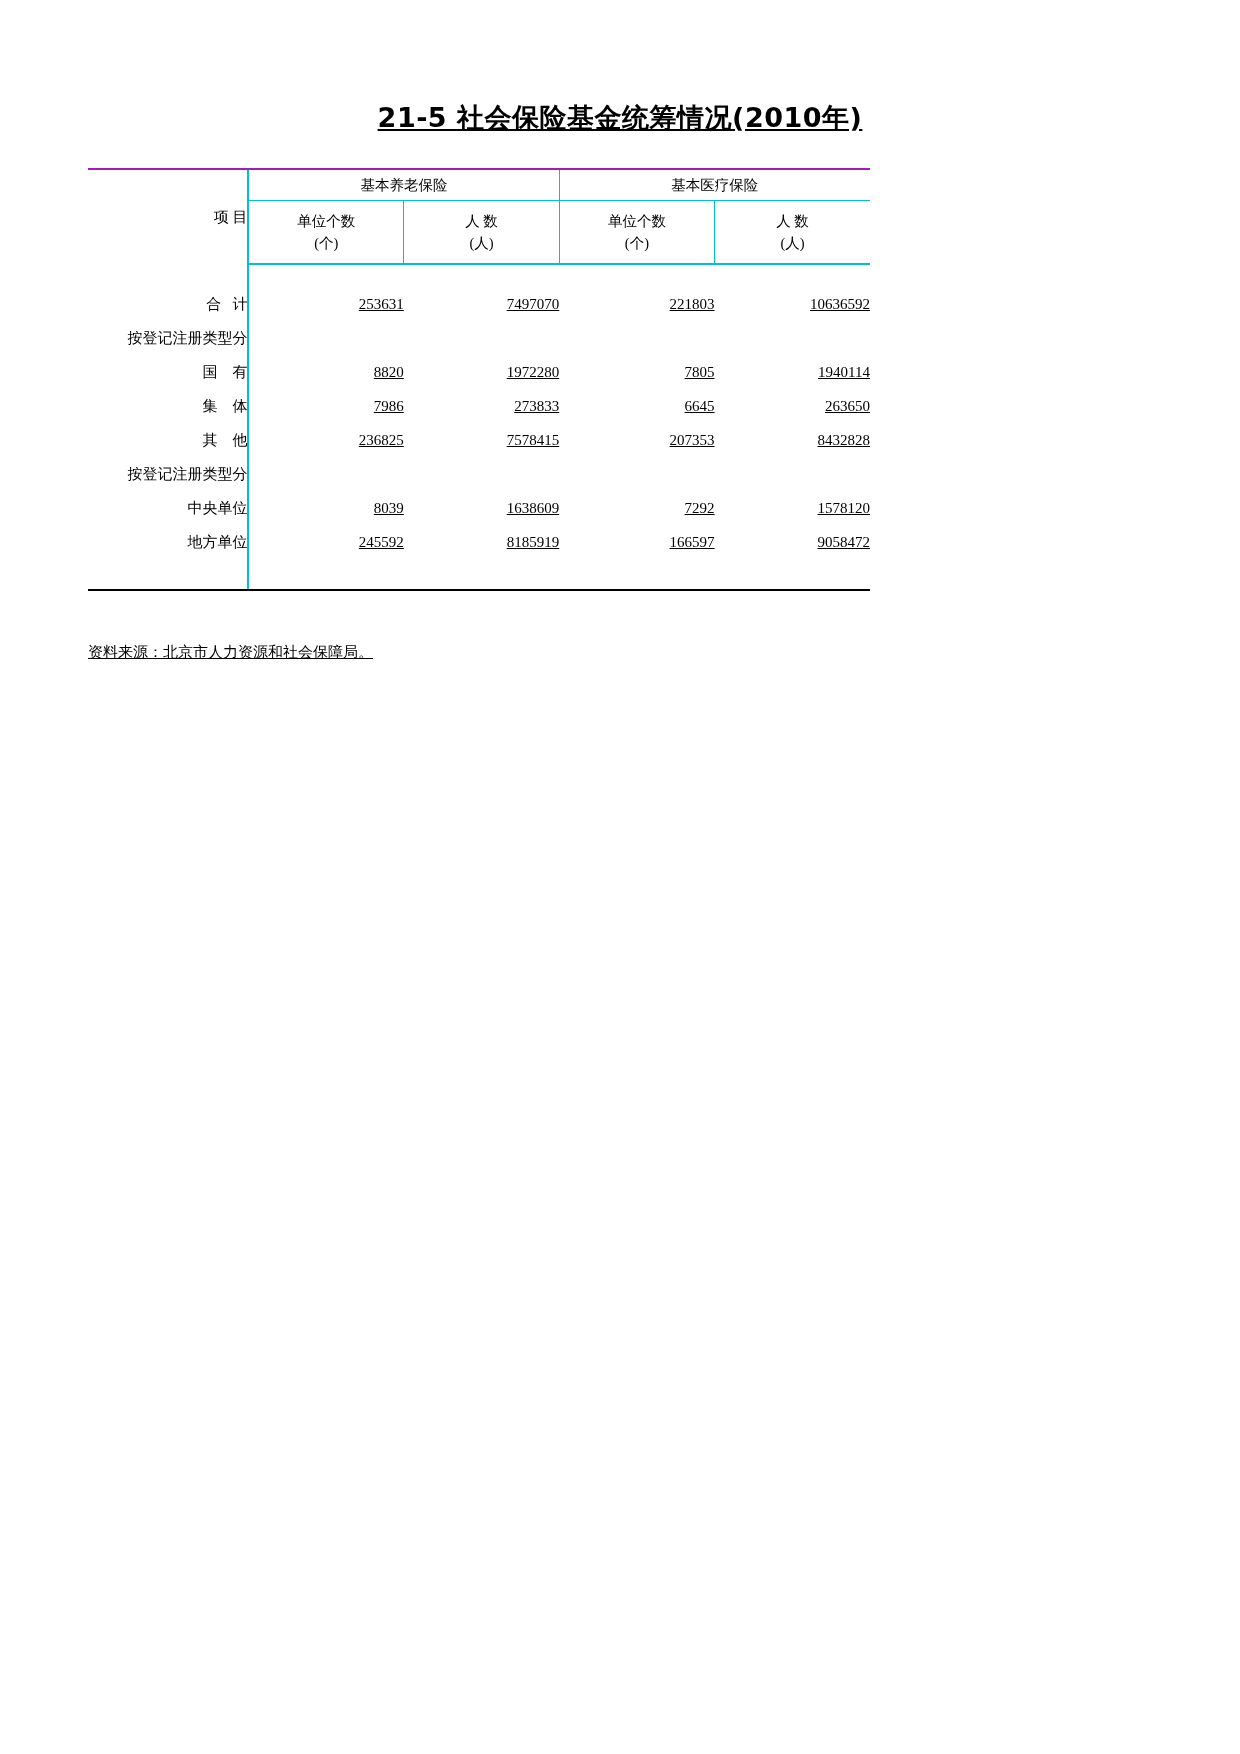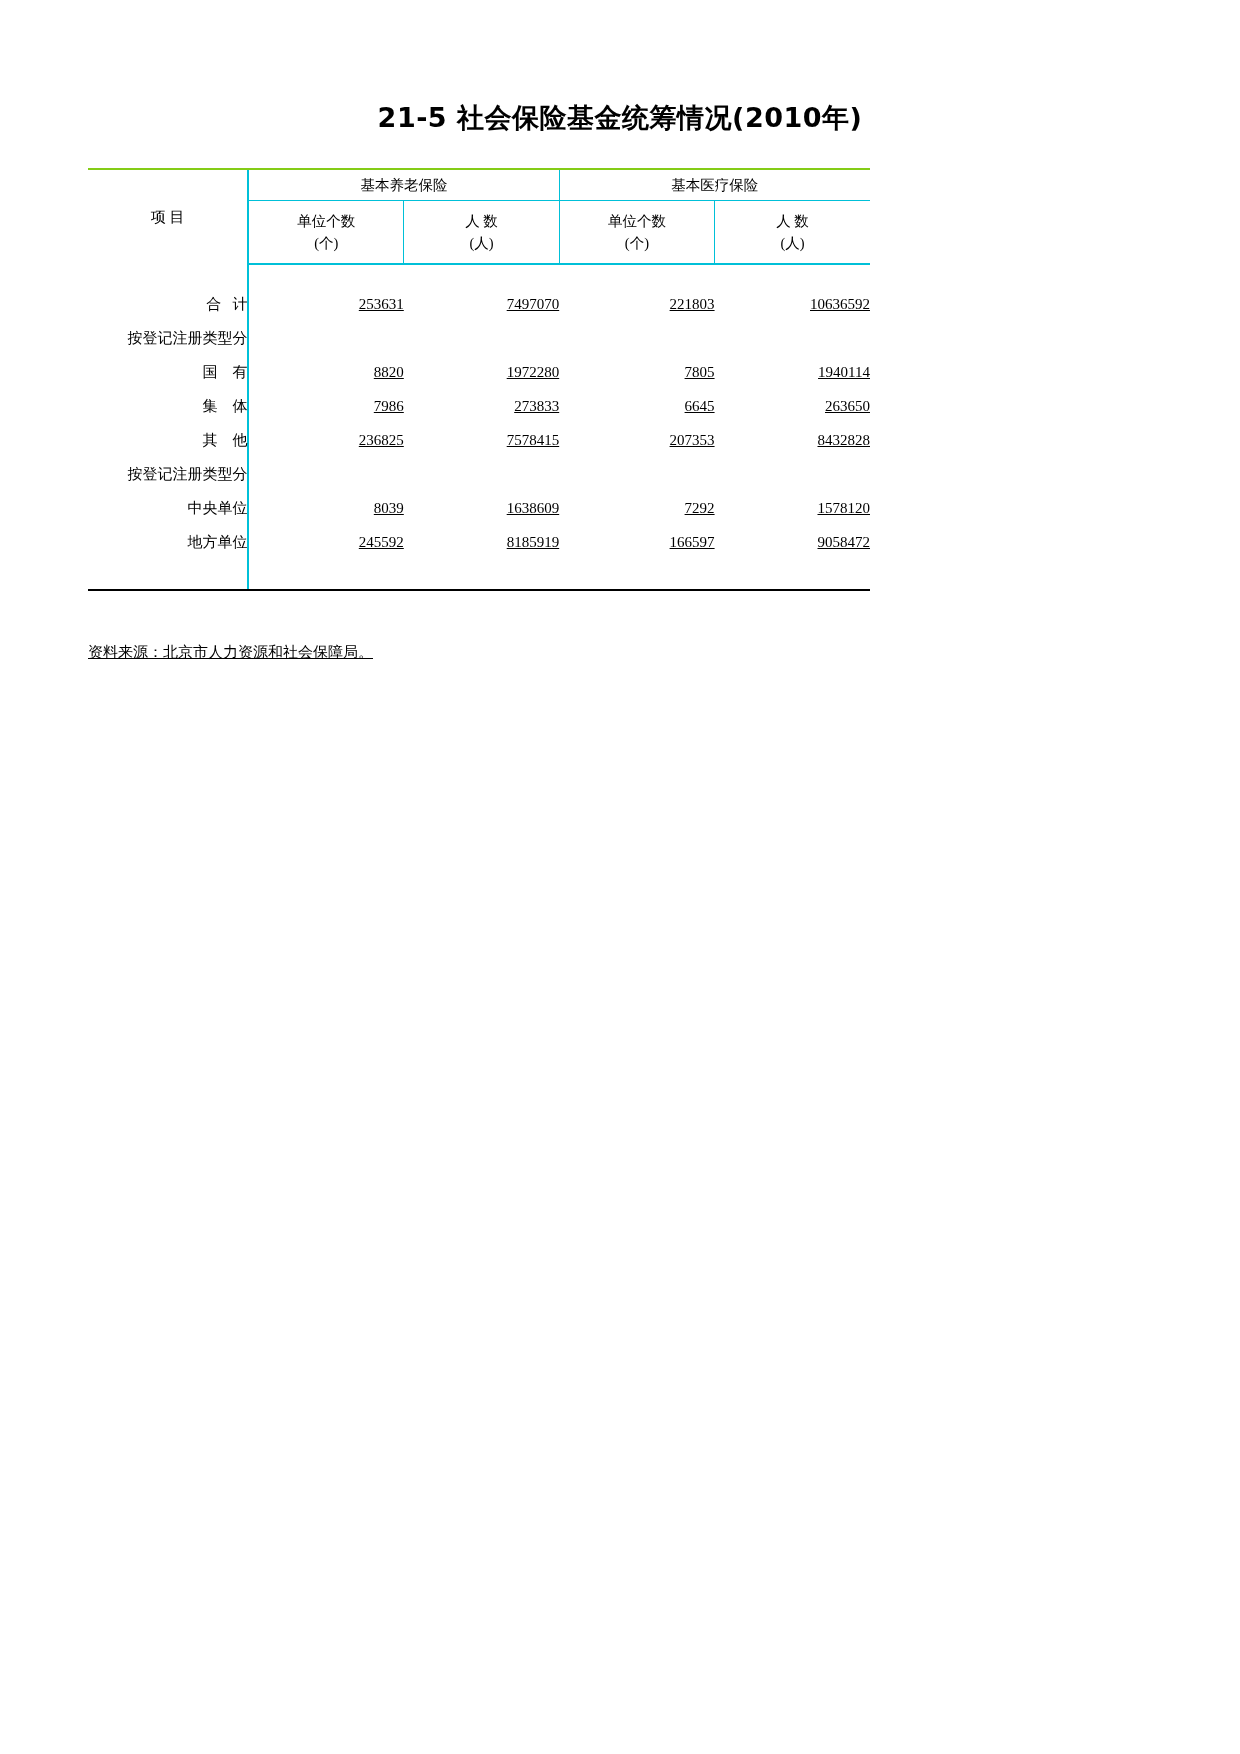--- a/index.html
+++ b/index.html
@@ -23,57 +23,58 @@
   .title {
     position: absolute;
     left: 0;
     top: 100px;
     width: 1240px;
     text-align: center;
     font-family: "DejaVu Sans", "Liberation Sans", sans-serif;
     font-size: 27px;
     font-weight: 700;
     letter-spacing: 0.5px;
+    text-decoration: underline;
   }
   .table-wrap {
     position: absolute;
     left: 88px;
     top: 168px;
     width: 782px;
   }
   table.main {
     border-collapse: collapse;
     width: 782px;
     font-size: 15px;
     font-family: "Liberation Serif", "DejaVu Serif", serif;
   }
   table.main td, table.main th {
     padding: 0;
     font-weight: normal;
     vertical-align: middle;
   }
   
   .hdr-top-rule {
-    border-top: 2px solid #84cc16;
+    border-top: 2px solid #a21caf;
   }
   .hdr-group {
     text-align: center;
     font-size: 14.5px;
     height: 30px;
     border-bottom: 1px solid #00c0d8;
   }
   .hdr-sub {
     text-align: center;
     font-size: 14.5px;
     line-height: 1.55;
     height: 62px;
     padding-bottom: 2px;
   }
   .item-head {
-    text-align: center;
+    text-align: right;
     font-size: 15px;
     vertical-align: middle;
   }
   .vline-l { border-left: 2px solid #00c0d8; }
   .vline-thin { border-left: 1px solid #00c0d8; }
   .cyan-bottom { border-bottom: 2px solid #00c0d8; }
   .black-bottom { border-bottom: 2px solid #000; }
 
   .col-item { width: 160px; }
   .col-num { width: 155px; }

